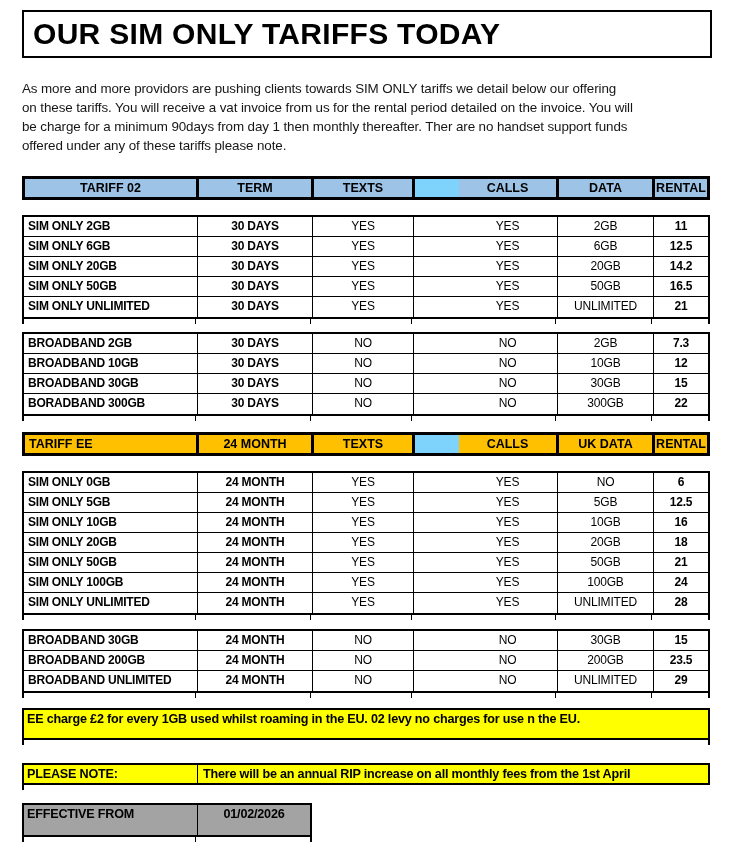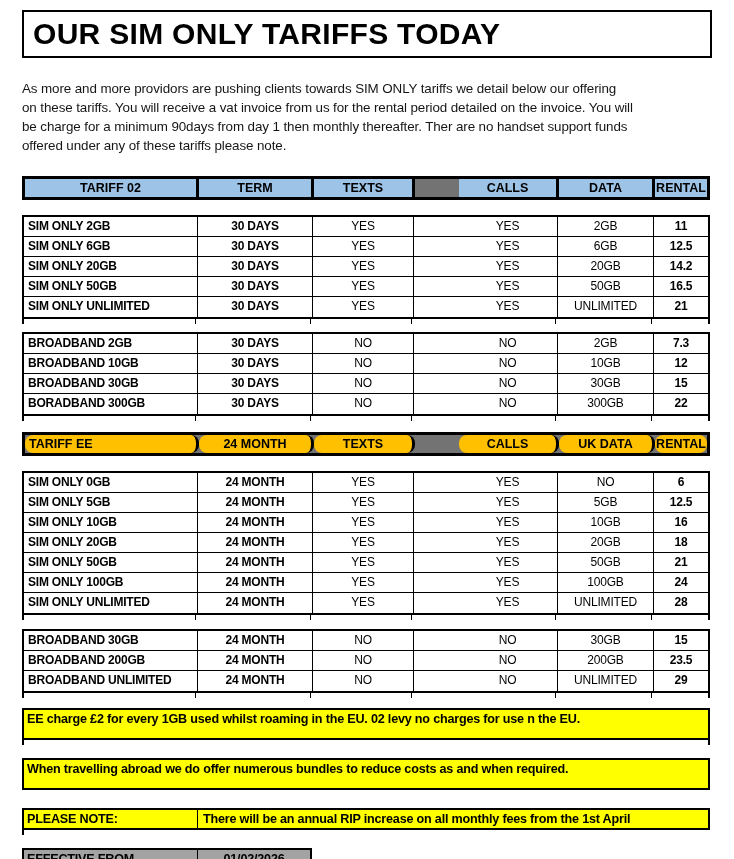--- a/index.html
+++ b/index.html
@@ -24,29 +24,29 @@
 
   
   .intro{margin-top:21px;font-size:13.4px;line-height:19px;color:#161616;letter-spacing:-0.1px;}
 
   
   .c1{width:174px;}.c2{width:115px;}.c3{width:101px;}.c4{width:100px;margin-left:44px;}.c5{width:96px;}.c6{width:98px;}
 
   
   .hdr{
     display:flex;border:3px solid #000;height:24px;box-sizing:border-box;
-    width:688px;background:#737373;
+    width:688px;background:#7dd3fc;
   }
   .hdr .hcell{
     box-sizing:border-box;border-right:3px solid #000;background:var(--blue);
     font-weight:700;font-size:12.5px;line-height:18px;text-align:center;
     overflow:hidden;white-space:nowrap;
   }
   .hdr .hcell:last-child{border-right:none;flex:1;}
-  .hdr.orange .hcell{background:var(--orange);border-radius:8px;}
+  .hdr.orange .hcell{background:var(--orange);}
   .hdr.left-first .hcell.c1{text-align:left;padding-left:4px;}
 
   
   .tbl{border:2px solid #000;box-sizing:border-box;width:688px;background:#fff;}
   .tbl .row{display:flex;height:20px;box-sizing:border-box;border-bottom:1px solid #000;}
   .tbl .row:last-child{border-bottom:none;}
   .tbl .cell{
     box-sizing:border-box;border-right:1px solid #000;
     font-size:12px;line-height:18px;text-align:center;
     overflow:hidden;white-space:nowrap;letter-spacing:-0.2px;
@@ -341,23 +341,20 @@
   </div>
   <div class="stubs edges">
       <div class="scell c1"></div>
       <div class="scell c2"></div>
       <div class="scell c3"></div>
       <div class="scell c4"></div>
       <div class="scell c5"></div>
       <div class="scell c6"></div>
     </div>
 
-  <div class="strip mt-strip2">
-    <span>When travelling abroad we do offer numerous bundles to reduce costs as and when required.</span>
-  </div>
 
   <div class="note-row mt-note">
     <div class="note-label">PLEASE NOTE:</div>
     <div class="note-text">There will be an annual RIP increase on all monthly fees from the 1st April</div>
   </div>
   <div class="stub-left"></div>
 
   <div class="effective mt-eff">
     <div class="eff-label">EFFECTIVE FROM</div>
     <div class="eff-date">01/02/2026</div>

